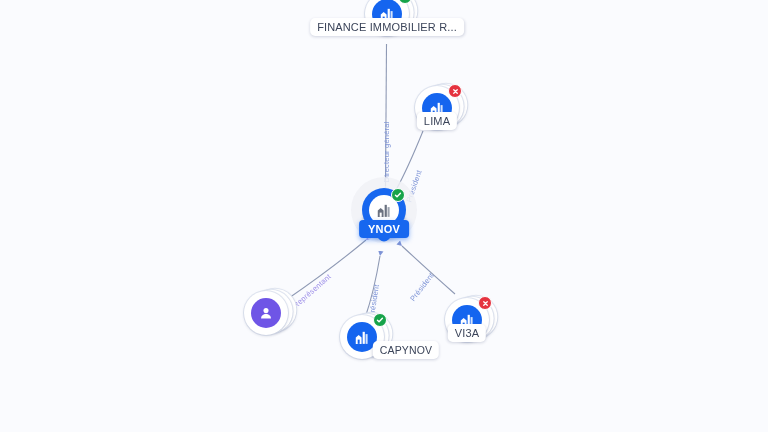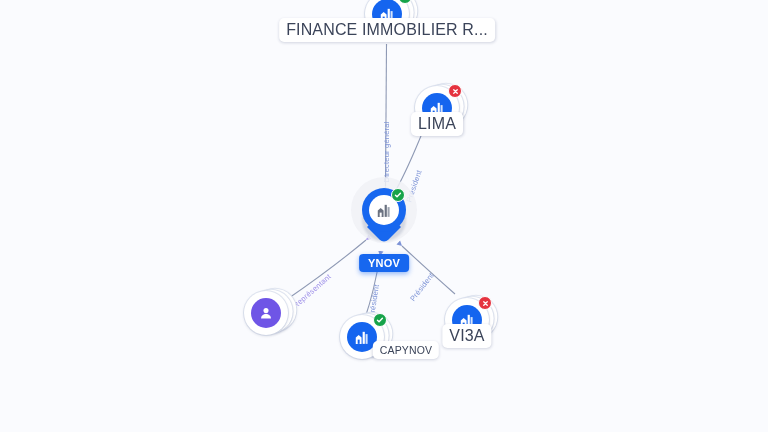--- a/index.html
+++ b/index.html
@@ -68,21 +68,21 @@
   }
   .badge.ok{background:#16a34a;}
   .badge.ko{background:#e5333f;}
   .badge svg{display:block;}
 
   
   .label{
     position:absolute;left:50%;transform:translateX(-50%);
     background:#ffffff;border-radius:5px;
     padding:3px 7px;white-space:nowrap;
-    font-size:16px;color:#3b4459;letter-spacing:.15px;
+    font-size:11px;color:#3b4459;letter-spacing:.15px;
     box-shadow:0 1px 3px rgba(30,40,90,.18);
   }
   .label.sel{
     background:#1767ef;color:#ffffff;font-weight:700;font-size:11px;
     border-radius:4px;padding:3px 9px;
     box-shadow:0 2px 5px rgba(23,103,239,.45);
   }
   .label.person{color:#3b4459;}
   .label.cap{font-size:10.5px;margin-left:44px;}
 
@@ -189,21 +189,21 @@
             <rect x="5.2" y="15" width="2.8" height="6" fill="#ffffff"></rect>
           </svg>
         </div>
       </div>
       <div class="badge ok" style="left:31px;top:6px;">
         <svg width="8" height="8" viewBox="0 0 12 12" aria-hidden="true">
           <path d="M2.2 6.2l2.4 2.4 5-5.2" fill="none" stroke="#ffffff" stroke-width="2.1" stroke-linecap="round" stroke-linejoin="round"></path>
         </svg>
       </div>
     </div>
-    <div class="label sel" style="top:72px;text-align:center;">YNOV</div>
+    <div class="label sel" style="top:38px;text-align:center;">YNOV</div>
   </div>
 
   <div class="node" style="left:467px;top:320px;">
     <div class="node-stack">
       <div class="card s3"></div>
       <div class="card s2"></div>
       <div class="card"></div>
       <div class="disc blue">
         <svg width="17" height="17" viewBox="0 0 24 24" aria-hidden="true">
           <path d="M2.5 21h8.2v-9.1L6.6 8.4 2.5 11.9V21z" fill="#ffffff"></path>

